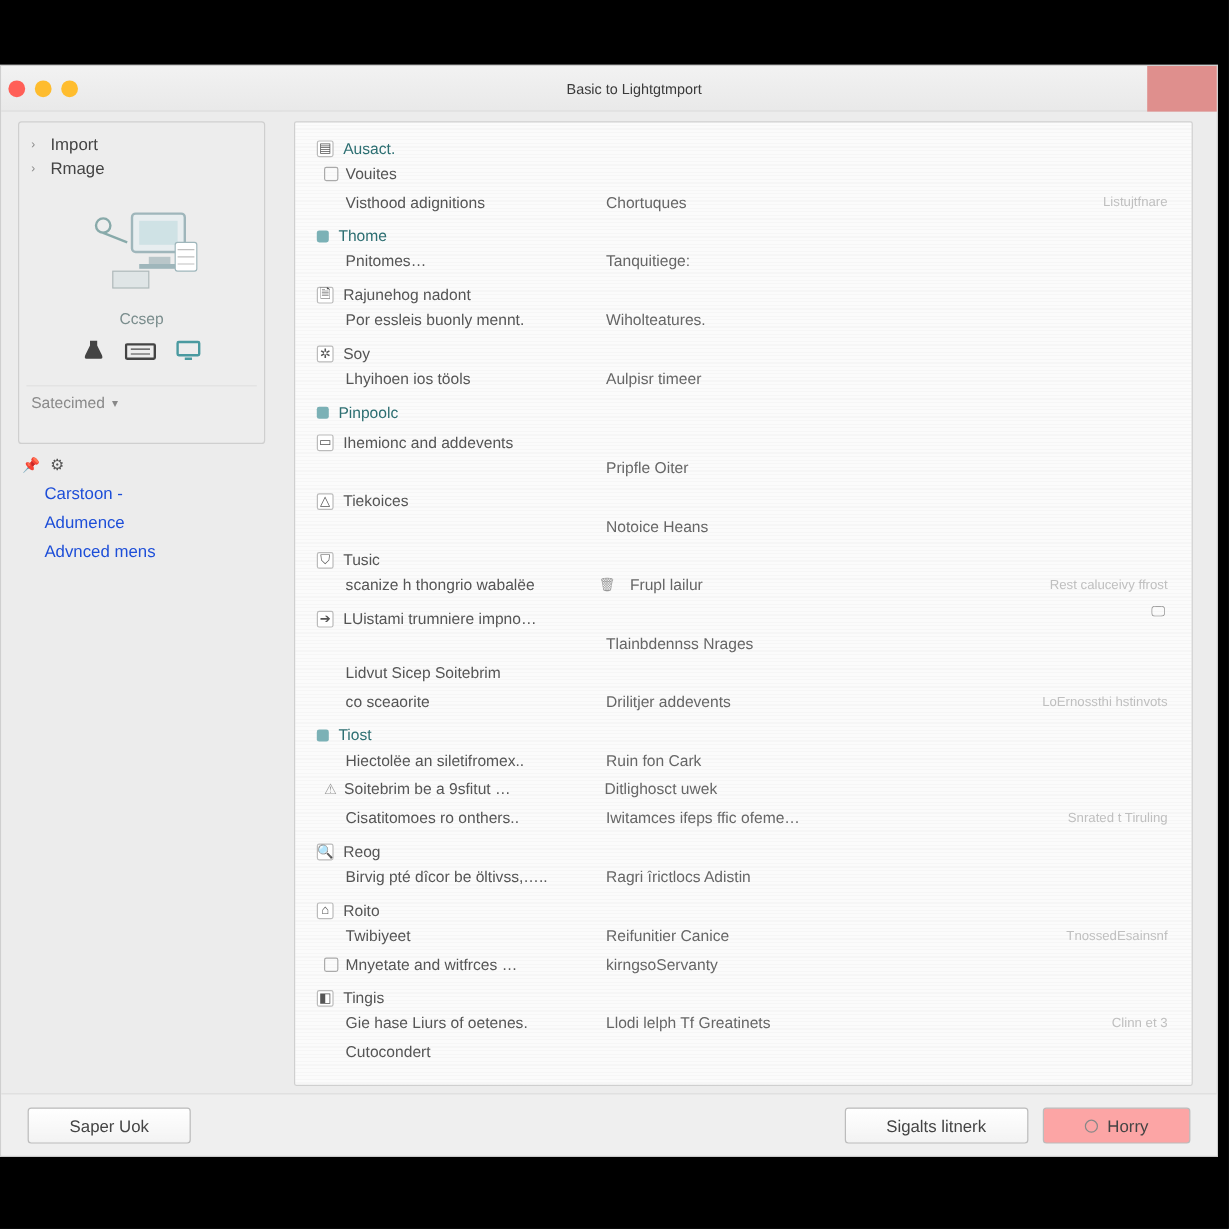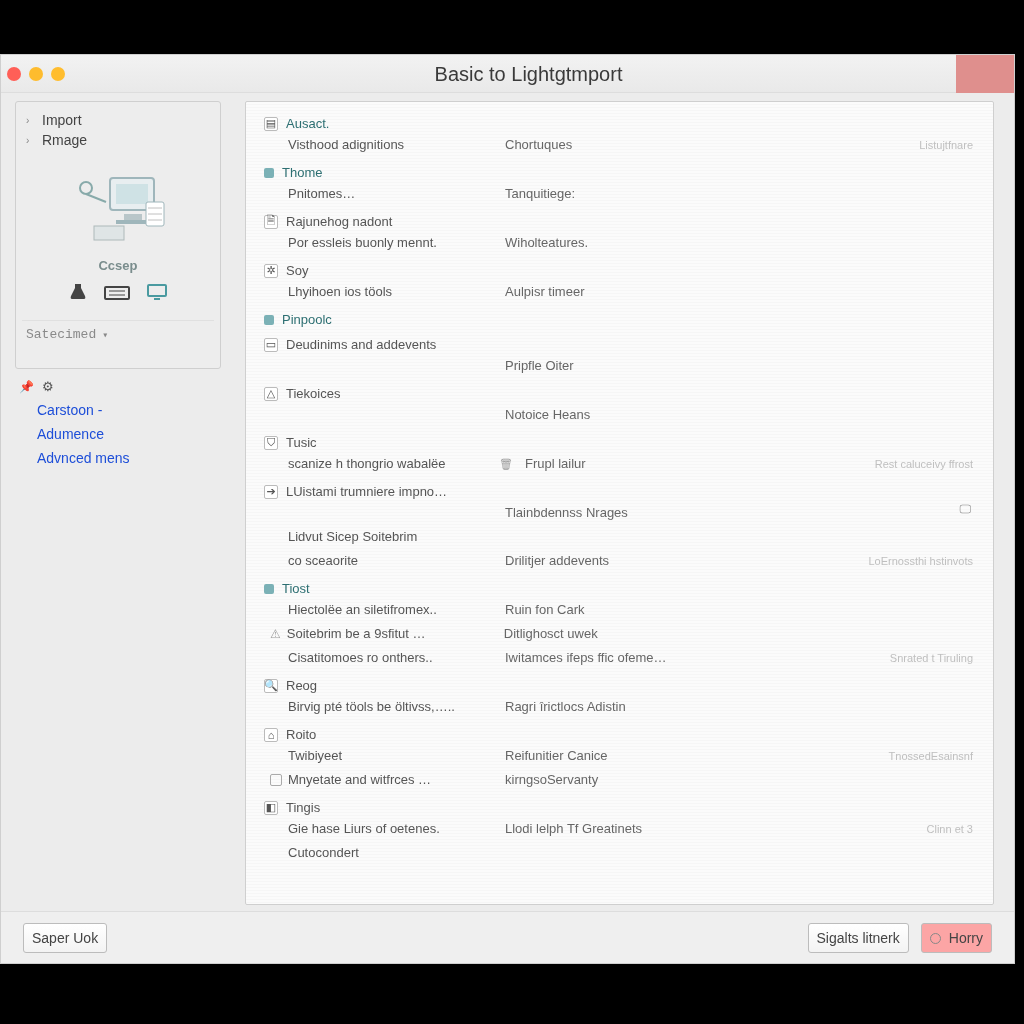--- a/index.html
+++ b/index.html
@@ -9,21 +9,21 @@
     left: 0; top: 54px;
     width: 1015px; height: 910px;
     background: #ececec;
     border: 1px solid #cfcfcf;
   }
   .titlebar {
     height: 38px;
     position: relative;
     text-align: center;
     line-height: 38px;
-    font-size: 20px;
+    font-size: 12px;
     color: #3a3a3a;
     background: linear-gradient(#f2f2f2,#e9e9e9);
     border-bottom: 1px solid #ddd;
     padding-left: 42px;
   }
   .traffic { position: absolute; left: 6px; top: 12px; display: flex; gap: 8px; }
   .traffic span { width: 14px; height: 14px; border-radius: 50%; display:inline-block; }
   .t-red { background: #ff5f57; }
   .t-yel { background: #febc2e; }
   .t-grn { background: #ffbd2e; }
@@ -32,24 +32,24 @@
   .sidebar {
     width: 234px; height: 100%;
     padding: 8px 14px;
     background: #ececec;
   }
   .sb-box { border:1px solid #cfcfcf; border-radius:3px; padding:8px 6px 24px 6px; background:#ededed; }
   .sb-link { display:flex; align-items:center; gap:6px; padding:2px 4px; color:#444; font-size:14px; cursor:pointer; }
   .chev { font-size:10px; color:#888; display:inline-block; width:10px;}
   .ill { margin: 18px auto 10px auto; width: 120px; height: 80px; }
   .ill svg { width:100%; height:100%; }
-  .sb-cap { text-align:center; color:#7a8d8d; font-size:13px; margin-bottom:10px;font-weight:bold;}
+  .sb-cap { text-align:center; color:#7a8d8d; font-size:13px; margin-bottom:10px;}
   .tool-row { display:flex; justify-content:center; gap:16px; margin-bottom:14px;}
   .tool-row span { font-size:20px; color:#555; cursor:pointer;}
-  .sb-select { display:flex; align-items:center; gap:6px; padding:6px 4px 2px 4px; color:#8a8a8a; border-top:1px solid #e0e0e0;font-family:Liberation Mono, monospace; }
+  .sb-select { display:flex; align-items:center; gap:6px; padding:6px 4px 2px 4px; color:#8a8a8a; border-top:1px solid #e0e0e0; }
   .sb-menu { padding: 10px 4px; display:flex; flex-direction:column; gap:8px;}
   .sb-menu .row { display:flex; align-items:center; gap:8px; color:#555; font-size:14px; cursor:pointer;}
   .sb-menu .row.sub { padding-left: 18px; color:#1d4ed8;}
   .pin { font-size:12px; color:#666;}
   .gear { font-size:13px; color:#555;}
   .main {
     flex:1; margin:8px 20px 8px 10px;
     background:#fcfcfc;
     border:1px solid #cfcfcf;
     border-radius:2px;
@@ -67,21 +67,21 @@
   .entry .m { flex:0 0 230px; white-space:nowrap; overflow:hidden; text-overflow:ellipsis; color:#666;margin-left:12px;}
   .entry .r { margin-left:auto; color:#bfbfbf; font-size:11px;}
   .entry .ck { width:12px; height:12px; border:1px solid #aaa; border-radius:2px; margin-right:6px; margin-left:-18px; display:inline-block;}
   .entry .warn { color:#999; font-size:12px; margin-left:-18px; margin-right:6px;}
   .tiny-ico { font-size:11px; color:#999; margin-left:6px; }
   .footer {
     position:absolute; left:0; bottom:0; width:100%; height:52px;
     background:#efefef; border-top:1px solid #ddd;
     display:flex; align-items:center; padding: 0 22px;
   }
-  .btn { border:1px solid #bcbcbc; background:linear-gradient(#ffffff,#f3f3f3); border-radius:3px; padding:6px 8px; font-size:14px; color:#444; cursor:pointer; }
+  .btn { border:1px solid #bcbcbc; background:linear-gradient(#ffffff,#f3f3f3); border-radius:3px; padding:6px 34px; font-size:14px; color:#444; cursor:pointer; }
   .btn.light { background:#fca5a5; }
   .footer .spacer { flex:1; }
   .footer .circle { width:11px; height:11px; border:1px solid #888; border-radius:50%; display:inline-block; margin-right:8px; vertical-align:-1px;}
   .corner-ico { position:absolute; right:22px; top:400px; font-size:12px; color:#888;}
 </style>
 </head>
 <body>
 
 <div class="window">
   <div class="titlebar">
@@ -168,20 +168,25 @@
       </div>
     </div>
 
     <div class="main">
       <div class="list" id="list">
           <div class="heading">
             <span class="icon-sq">▤</span>
             <span>Ausact.</span>
           </div>
           <div class="entry">
+            <span class="ck"></span>
+            <span class="l">Vouites</span>
+            <span class="m"></span>
+          </div>
+          <div class="entry">
             <span class="l">Visthood adignitions</span>
             <span class="m">Chortuques</span>
             <span class="r">Listujtfnare</span>
           </div>
           <div class="heading">
             <span class="icon-dot"></span>
             <span>Thome</span>
           </div>
           <div class="entry">
             <span class="l">Pnitomes…</span>
@@ -202,21 +207,21 @@
           <div class="entry">
             <span class="l">Lhyihoen ios töols</span>
             <span class="m">Aulpisr timeer</span>
           </div>
           <div class="heading">
             <span class="icon-dot"></span>
             <span>Pinpoolc</span>
           </div>
           <div class="heading gray">
             <span class="icon-sq">▭</span>
-            <span>Deudinims and addevents</span>
+            <span>Ihemionc and addevents</span>
           </div>
           <div class="entry">
             <span class="l"></span>
             <span class="m">Pripfle Oiter</span>
           </div>
           <div class="heading gray">
             <span class="icon-sq">△</span>
             <span>Tiekoices</span>
           </div>
           <div class="entry">
@@ -266,21 +271,21 @@
           <div class="entry">
             <span class="l">Cisatitomoes ro onthers..</span>
             <span class="m">Iwitamces ifeps ffic ofeme…</span>
             <span class="r">Snrated t Tiruling</span>
           </div>
           <div class="heading gray">
             <span class="icon-sq">🔍</span>
             <span>Reog</span>
           </div>
           <div class="entry">
-            <span class="l">Birvig pté töols be öltivss,…..</span>
+            <span class="l">Birvig pté dîcor be öltivss,…..</span>
             <span class="m">Ragri îrictlocs Adistin</span>
           </div>
           <div class="heading gray">
             <span class="icon-sq">⌂</span>
             <span>Roito</span>
           </div>
           <div class="entry">
             <span class="l">Twibiyeet</span>
             <span class="m">Reifunitier Canice</span>
             <span class="r">TnossedEsainsnf</span>

